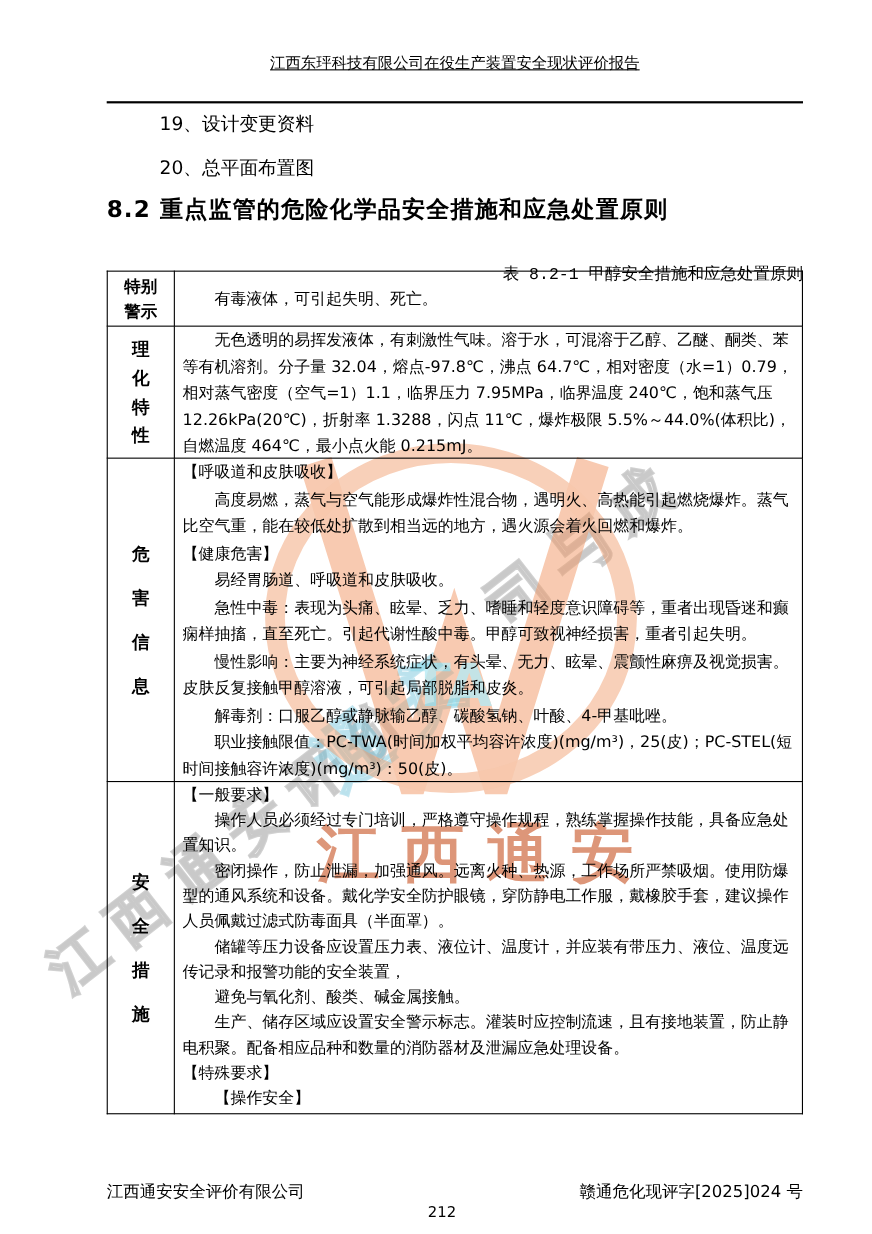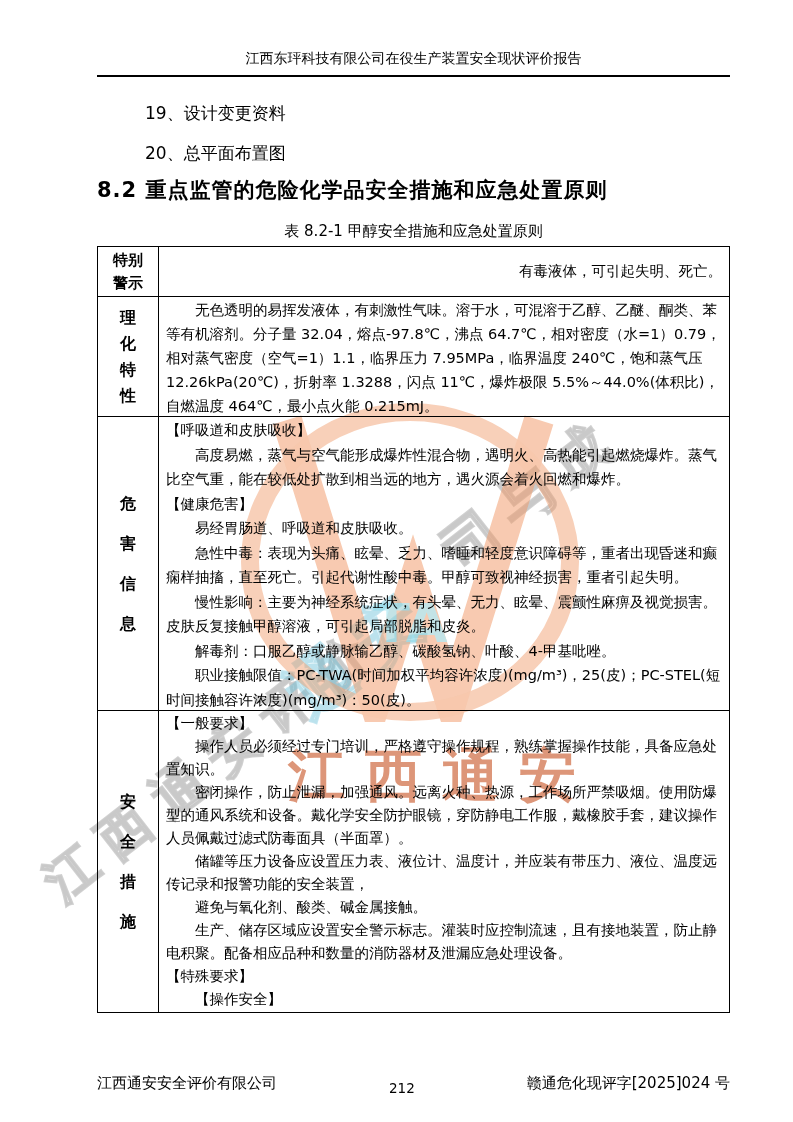--- a/index.html
+++ b/index.html
@@ -31,59 +31,59 @@
   .wm-blue{
     left:268px;top:668px;font-size:66px;letter-spacing:18px;transform:rotate(-38deg);
     color:rgba(110,195,215,0.10);
     -webkit-text-stroke:2px rgba(100,190,215,0.38);
   }
   
   .content{position:absolute;inset:0;z-index:1;}
   .running-header{
     position:absolute;left:97px;top:48px;width:633px;
     text-align:center;font-size:14px;line-height:20px;
-    padding-bottom:7px;border-bottom:2.5px solid #000;
+    padding-bottom:24px;border-bottom:2.5px solid #000;text-decoration:underline;
   }
   .toc{position:absolute;left:145px;top:101px;font-size:17px;line-height:24px;}
   .toc-item{margin-bottom:16px;}
   .section-heading{
     position:absolute;left:97px;top:176px;margin:0;
     font-size:21px;font-weight:bold;letter-spacing:1px;
   }
   .table-caption{
-    position:absolute;left:97px;top:222px;width:633px;
-    text-align:center;font-size:15px;
+    position:absolute;left:97px;top:240px;width:633px;
+    text-align:right;font-size:15px;font-family:Liberation Mono, monospace;
   }
   table.safety-table{
     position:absolute;left:97px;top:246px;width:633px;
     border-collapse:collapse;table-layout:fixed;background:transparent;padding-left:12px;
   }
   .safety-table td{border:1.6px solid #000;vertical-align:middle;}
   .label-cell{width:58px;text-align:center;font-weight:bold;}
   .label-inner{display:flex;flex-direction:column;align-items:center;justify-content:center;}
   .lab-line{font-size:16px;line-height:22px;}
   tr.r1{height:50px;} tr.r2{height:120px;} tr.r3{height:294px;} tr.r4{height:302px;}
   tr.r1 .label-inner{height:46px;gap:1px;} .r1 .lab-line{font-size:15px;}
   tr.r2 .label-inner{height:116px;gap:4px;}
   tr.r3 .label-inner{height:290px;gap:18px;}
   tr.r4 .label-inner{height:298px;gap:18px;}
   .content-cell{padding:1px 7px;}
   .cell-inner{overflow:hidden;}
-  tr.r1 .cell-inner{max-height:46px;text-align:right;}
+  tr.r1 .cell-inner{max-height:46px;}
   tr.r2 .cell-inner{max-height:117px;line-height:24px;}
   tr.r3 .cell-inner{max-height:291px;line-height:24.5px;}
   tr.r4 .cell-inner{max-height:299px;line-height:23px;}
   .para{margin:0;font-size:14.5px;}
   .para.indent{text-indent:2em;}
   .footer{
     position:absolute;left:97px;top:1074px;width:633px;
     display:flex;justify-content:space-between;align-items:flex-start;
     font-size:15px;
   }
-  .footer .page-num{font-size:13.5px;margin-top:6px;}
+  .footer .page-num{font-size:13.5px;margin-top:20px;}
 </style>
 </head>
 <body>
 
 <div class="page">
 
   <div class="watermark-layer">
     <div class="wm-stroke wm-gray-left">江西通安评价</div>
     <div class="wm-stroke wm-blue">通安</div>
     <div class="wm-stroke wm-gray-right">司与成</div>

